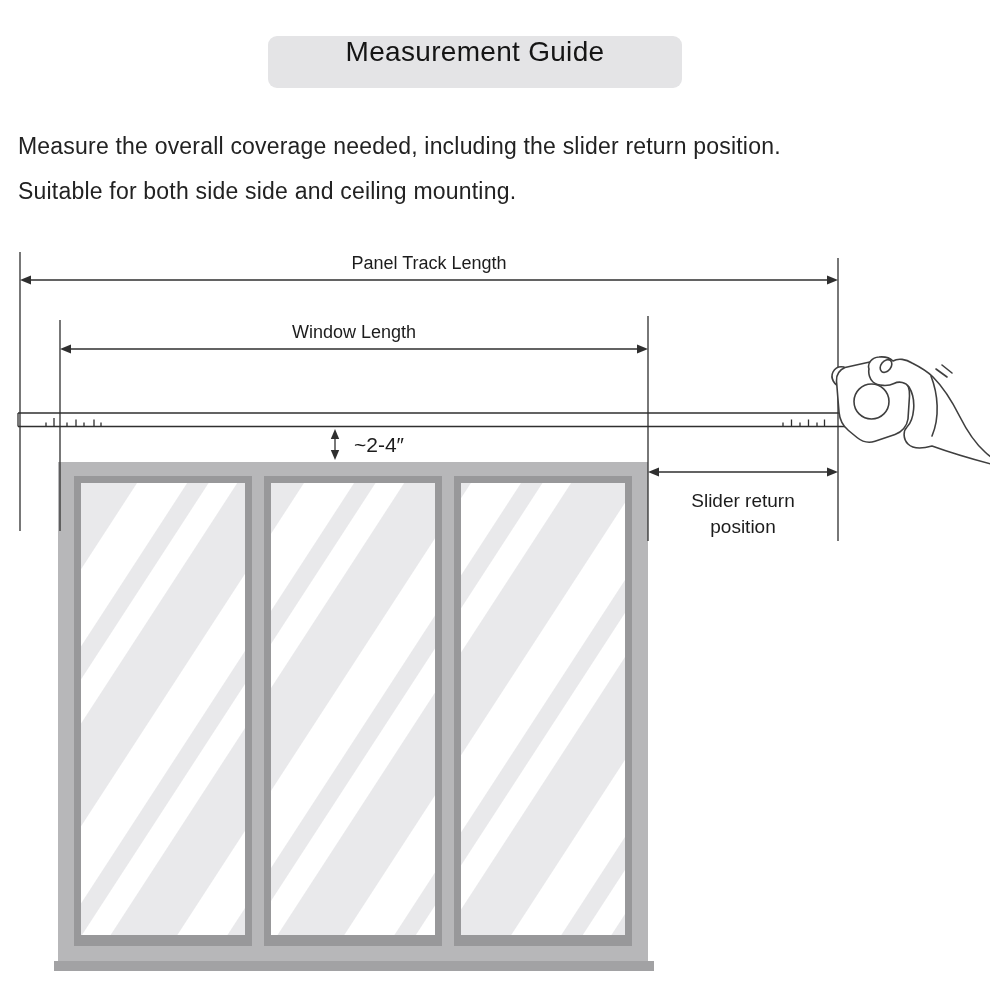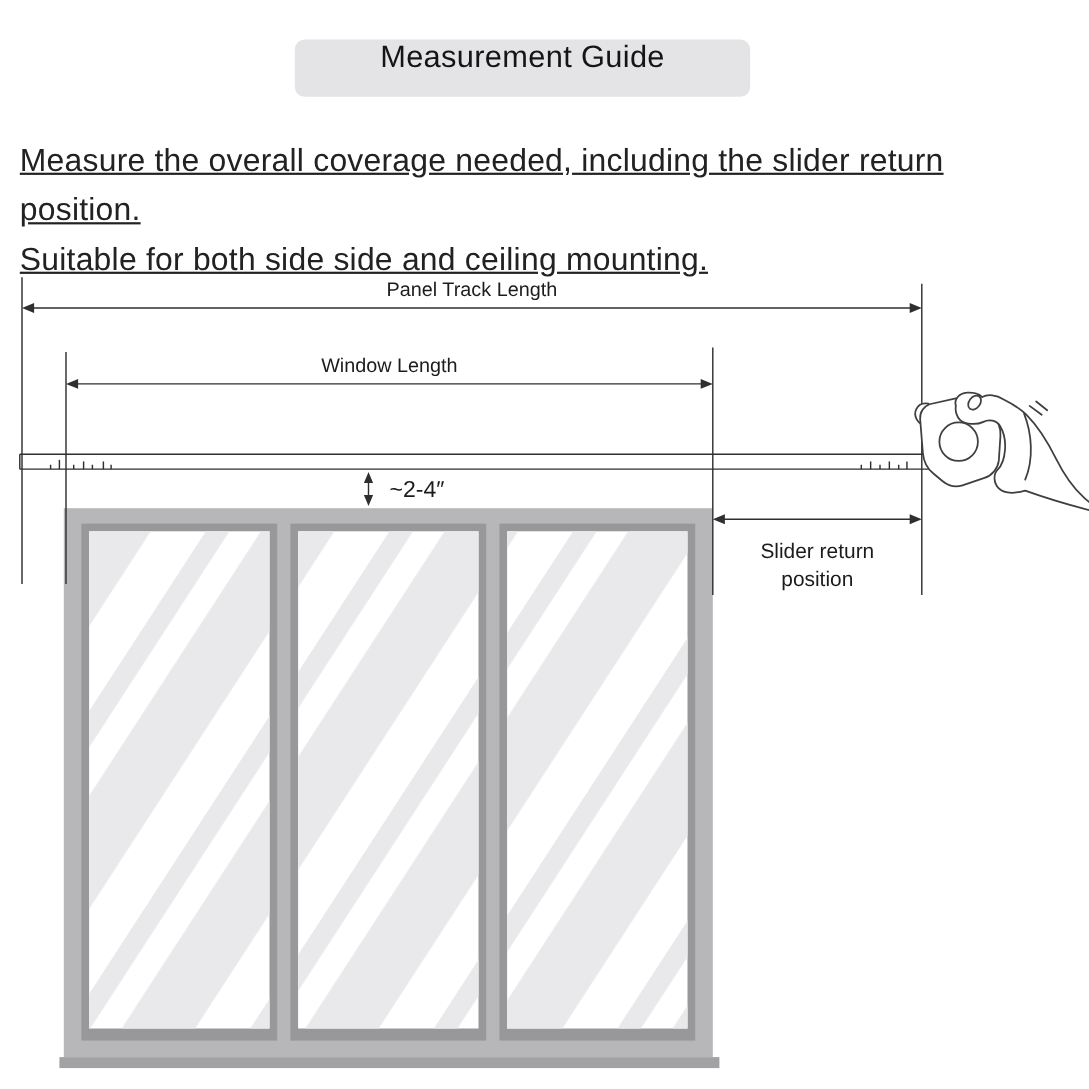--- a/index.html
+++ b/index.html
@@ -4,21 +4,21 @@
 <style>
   html,body{margin:0;padding:0;background:#ffffff;}
   body{width:990px;height:990px;position:relative;overflow:hidden;
        font-family:"Liberation Sans",sans-serif;color:#1c1c1c;}
 
   .header-pill{position:absolute;left:268px;top:20px;width:414px;height:52px;
        background:#e4e4e6;border-radius:9px;display:flex;justify-content:center;margin-top:16px;}
   .header-pill span{font-size:28px;font-weight:500;letter-spacing:.3px;color:#151515;}
 
   .description{position:absolute;left:18px;top:124px;width:950px;
-       font-size:29px;line-height:45px;letter-spacing:.2px;color:#222222;text-decoration:underline;}
+       font-size:23px;line-height:45px;letter-spacing:.2px;color:#222222;}
   .description p{margin:0;}
 
   svg.diagram{position:absolute;left:0;top:0;}
 
   .dim{stroke:#2f2f2f;stroke-width:1.3;fill:none;}
   .dim-fill{fill:#2f2f2f;stroke:none;}
   .dim-label{font-family:"Liberation Sans",sans-serif;font-size:18px;fill:#1c1c1c;}
   .dim-label-lg{font-family:"Liberation Sans",sans-serif;font-size:21px;fill:#1c1c1c;}
   .dim-label-md{font-family:"Liberation Sans",sans-serif;font-size:19px;fill:#1c1c1c;}
   .sketch{stroke:#3f3f3f;stroke-width:1.6;stroke-linecap:round;stroke-linejoin:round;fill:none;}

